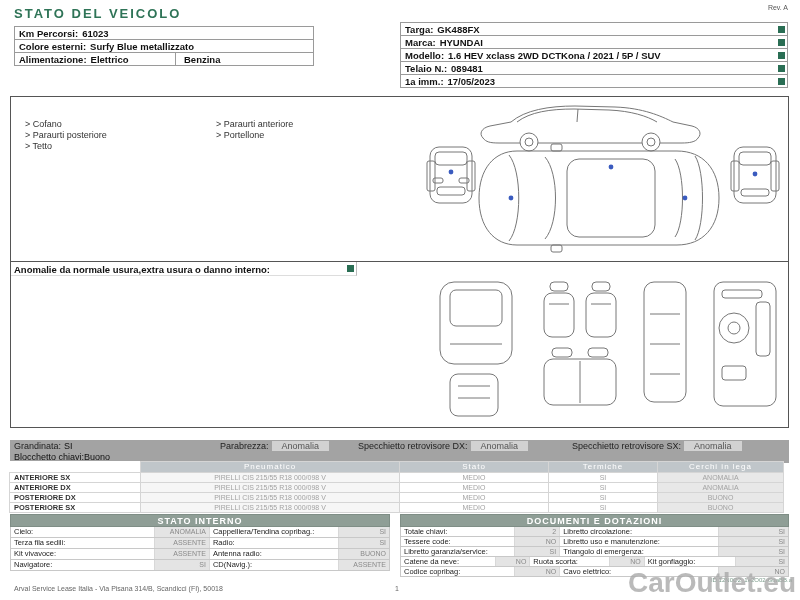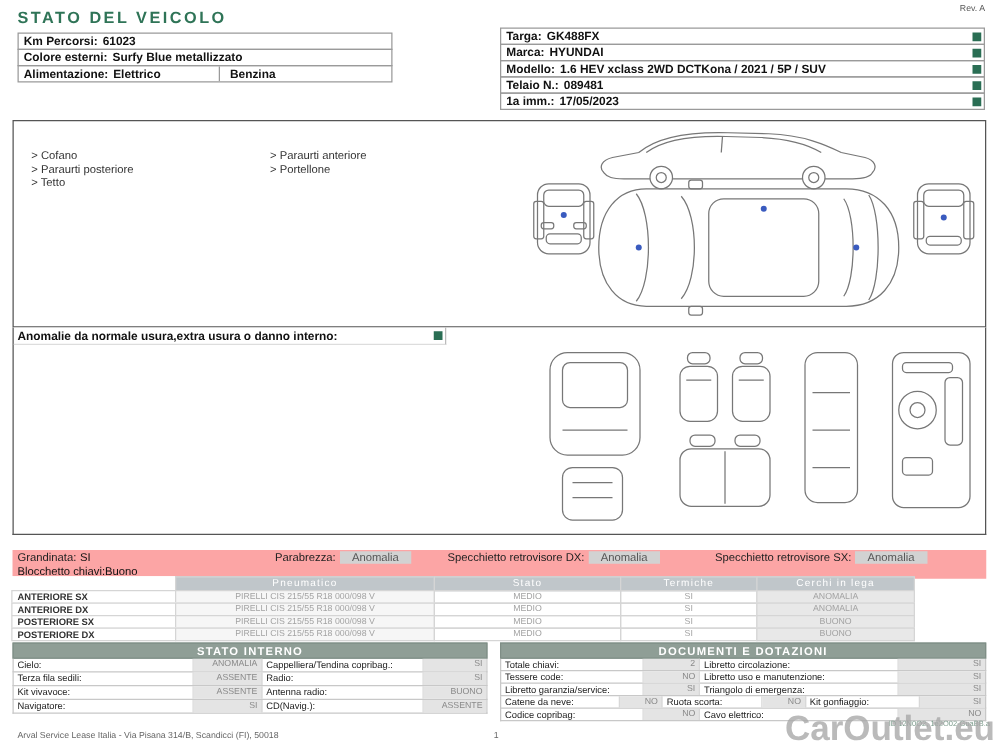--- a/index.html
+++ b/index.html
@@ -36,35 +36,35 @@
   .boxHeader .sq { position:absolute; right:2px; top:3px; width:7px; height:7px; background:#2a6e54; }
   .extList { position:absolute; top:22px; font-size:9px; color:#333; line-height:11px; }
   .extSvg { position:absolute; left:408px; top:2px; width:368px; height:158px; }
   .intSvg { position:absolute; left:415px; top:16px; width:360px; height:148px; }
   .ln  { stroke:#777; fill:none; stroke-width:1; }
   .ln .wheel { fill:#fff; }
   .ln .dot { fill:#3a5bbf; stroke:none; }
 
   
   .statusBand { position:absolute; left:10px; top:440px; width:779px; height:23px;
-                background:#fca5a5; font-size:9px; }
+                background:#a3a3a3; font-size:9px; }
   .stItem { position:absolute; top:1px; white-space:nowrap; }
   .stItem .lbl { color:#222; margin-right:3px; }
   .chip { display:inline-block; background:#d2d2d2; color:#555; padding:0 10px; }
   .stLine2 { position:absolute; left:4px; top:12px; white-space:nowrap; }
 
   
   .tireTable { position:absolute; left:10px; top:462px; width:779px; font-size:7px; }
   .trow { display:flex; height:10px; line-height:9px; }
   .trow.head { height:11px; line-height:10px; }
   .tcell { border:1px solid #d5d5d5; margin:-1px 0 0 -1px; text-align:center;
            overflow:hidden; white-space:nowrap; color:#a3a3a3; }
   .trow.head .tcell { background:#c0c6ca; color:#fff; font-size:8px; letter-spacing:1px; }
   .trow.head .blank { background:#fff; border-color:#fff #d5d5d5 #d5d5d5 #fff; }
-  .c1 { width:132px; } .c2 { width:208px; } .c3 { width:150px; }
+  .c1 { width:132px; } .c2 { width:260px; } .c3 { width:150px; }
   .c4 { width:110px; } .c5 { width:127px; }
   .tpos { text-align:left; padding-left:4px; font-weight:bold; color:#333; font-size:7.5px; background:#fff; }
   .tspec { background:#f6f6f6; }
   .tcerchi { background:#e8e8e8; }
 
   
   .miniTable { position:absolute; top:514px; font-size:7.5px; }
   .miniTable.stato { left:10px; width:380px; }
   .miniTable.doc { left:400px; width:389px; }
   .mhead { height:13px; line-height:13px; background:#8f9e96; color:#fff;
@@ -274,28 +274,28 @@
       <div class="tcell c5 tcerchi">ANOMALIA</div>
     </div>
     <div class="trow">
       <div class="tcell c1 tpos">ANTERIORE DX</div>
       <div class="tcell c2 tspec">PIRELLI CIS 215/55 R18 000/098 V</div>
       <div class="tcell c3">MEDIO</div>
       <div class="tcell c4">SI</div>
       <div class="tcell c5 tcerchi">ANOMALIA</div>
     </div>
     <div class="trow">
-      <div class="tcell c1 tpos">POSTERIORE SX</div>
+      <div class="tcell c1 tpos">POSTERIORE DX</div>
       <div class="tcell c2 tspec">PIRELLI CIS 215/55 R18 000/098 V</div>
       <div class="tcell c3">MEDIO</div>
       <div class="tcell c4">SI</div>
       <div class="tcell c5 tcerchi">BUONO</div>
     </div>
     <div class="trow">
-      <div class="tcell c1 tpos">POSTERIORE DX</div>
+      <div class="tcell c1 tpos">POSTERIORE SX</div>
       <div class="tcell c2 tspec">PIRELLI CIS 215/55 R18 000/098 V</div>
       <div class="tcell c3">MEDIO</div>
       <div class="tcell c4">SI</div>
       <div class="tcell c5 tcerchi">BUONO</div>
     </div>
   </div>
 
   <div class="miniTable stato">
     <div class="mhead">STATO INTERNO</div>
     <div class="mrow">

